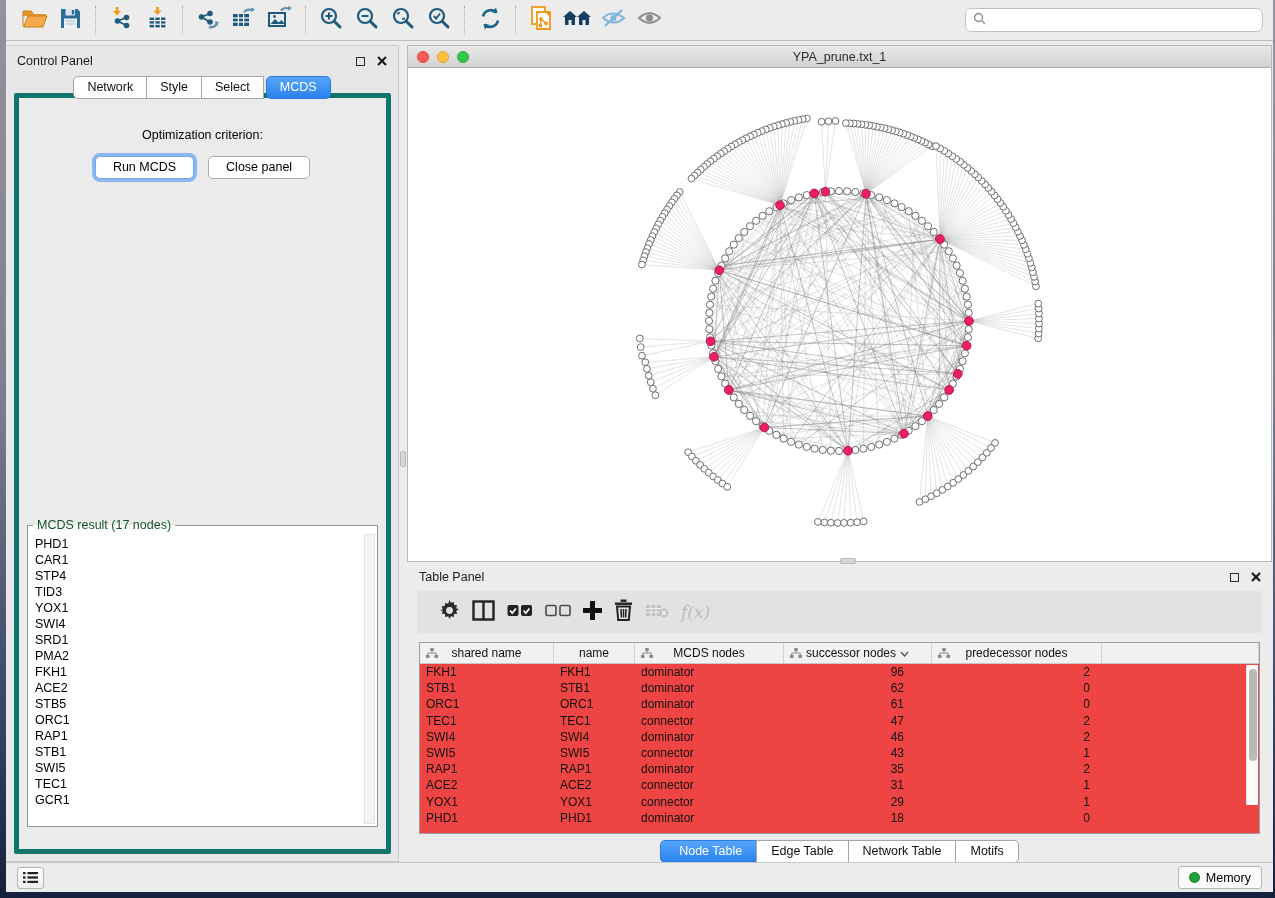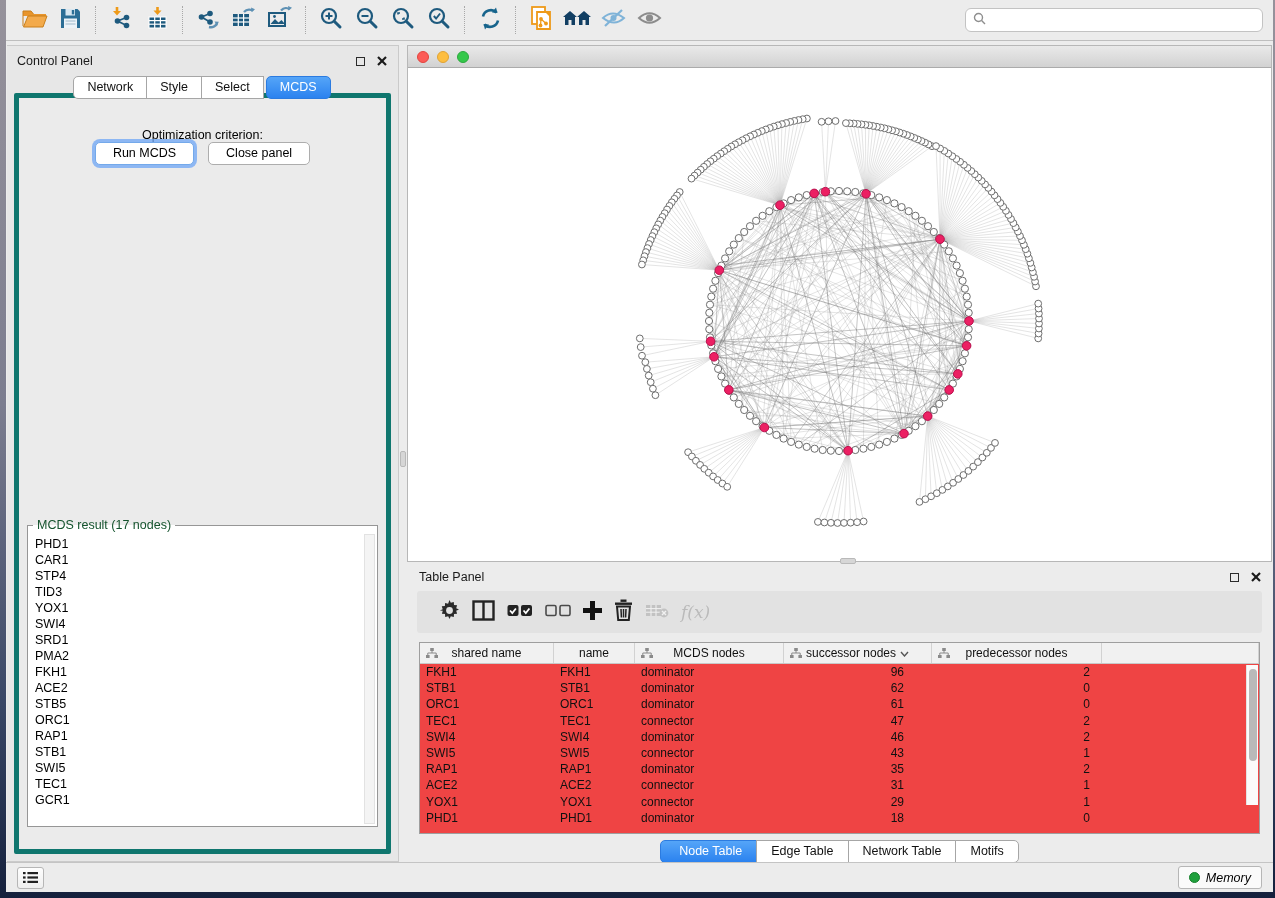--- a/index.html
+++ b/index.html
@@ -58,21 +58,21 @@
     background:#FFF; border:1px solid #B4B4B4; border-radius:5px;
     font-size:12.5px; line-height:21px; padding-left:10px; color:#000;
   }
   .stepper {
     position:absolute; right:1px; top:1px; width:18px; height:19px; border-radius:4px;
     background:linear-gradient(#6FB0FA,#2D7BEE);
     display:flex; flex-direction:column; align-items:center; justify-content:center; gap:2px;
   }
   .tri-up { width:0; height:0; border-left:3.5px solid transparent; border-right:3.5px solid transparent; border-bottom:4px solid #FFF; }
   .tri-dn { width:0; height:0; border-left:3.5px solid transparent; border-right:3.5px solid transparent; border-top:4px solid #FFF; }
-  .btn-row { display:flex; justify-content:center; gap:14px; }
+  .btn-row { display:flex; justify-content:center; gap:14px; margin-top:14px; }
   .pbtn {
     background:#FFF; border:1px solid #ADADAD; border-radius:5px;
     font-size:12.5px; padding:3px 17px 4px; color:#000;
   }
   .pbtn.focused { box-shadow:0 0 0 3px rgba(110,165,245,.75); border-color:#74A9EA; }
   .mcds-fieldset {
     position:absolute; left:8px; right:8px; top:420px; bottom:22px;
     border:1px solid #969696; background:#FFF; padding:0;
   }
   .mcds-fieldset legend { font-size:12.5px; margin-left:5px; padding:0 4px; color:#14532d; }
@@ -138,21 +138,21 @@
     background:#ECECEC; border-top:1px solid #C4C4C4;
     display:flex; align-items:center; padding:0 11px;
   }
   .list-btn {
     width:27px; height:22px; border:1px solid #B6B6B6; border-radius:3px;
     background:linear-gradient(#FEFEFE,#EFEFEF); display:flex; align-items:center; justify-content:center;
   }
   .memory-btn {
     margin-left:auto; height:23px; border:1px solid #B6B6B6; border-radius:3px;
     background:#FAFAFA; font-size:12.5px; color:#000;
-    display:flex; align-items:center; gap:6px; padding:0 10px;font-style:italic;
+    display:flex; align-items:center; gap:6px; padding:0 10px;
   }
   .mem-dot { width:11px; height:11px; border-radius:50%; background:#1FA03C; border:1px solid #15802C; }
 </style>
 </head>
 <body>
 
 <div class="app">
 
   <div class="toolbar">
     <div id="toolbar-buttons" style="display:flex;align-items:center;">
@@ -372,20 +372,21 @@
         <div class="vgrip"></div>
       </div>
 
     <div class="net-window">
       <div class="net-titlebar">
         <div class="lights">
           <span class="light red"></span>
           <span class="light yellow"></span>
           <span class="light green"></span>
         </div>
+        <span class="net-title">YPA_prune.txt_1</span>
       </div>
       <div class="net-content">
         <svg id="net-svg" width="866" height="494" viewBox="0 0 866 494">
             <g stroke="#9A9A9A" stroke-opacity="0.45" stroke-width="0.6">
               <line x1="372.0" y1="137.2" x2="398.9" y2="50.5"></line>
               <line x1="372.0" y1="137.2" x2="394.7" y2="51.2"></line>
               <line x1="372.0" y1="137.2" x2="390.5" y2="52.0"></line>
               <line x1="372.0" y1="137.2" x2="386.3" y2="52.9"></line>
               <line x1="372.0" y1="137.2" x2="382.2" y2="53.9"></line>
               <line x1="372.0" y1="137.2" x2="378.1" y2="55.0"></line>

